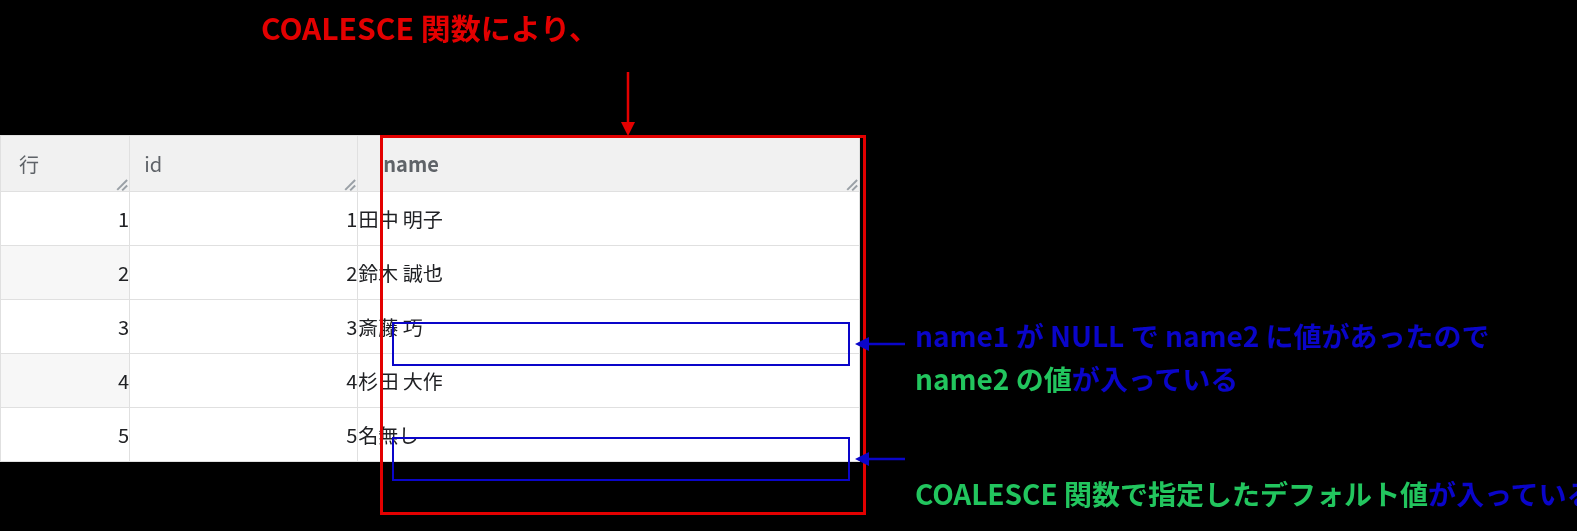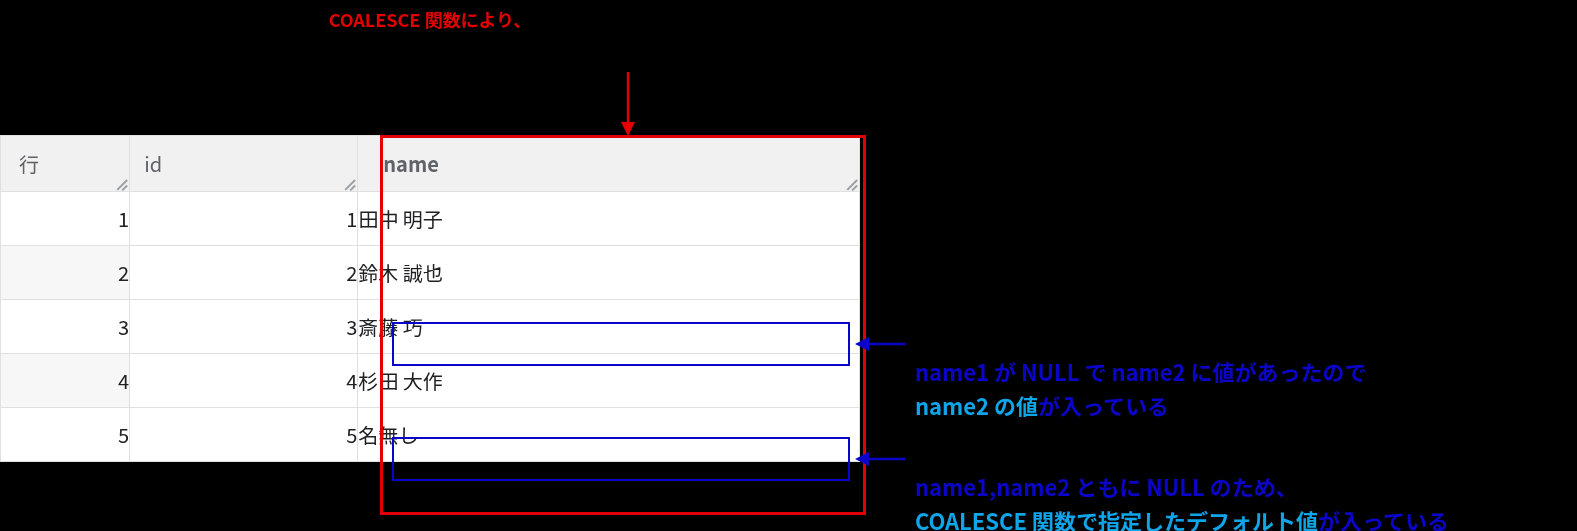--- a/index.html
+++ b/index.html
@@ -15,21 +15,21 @@
   }
 
   
   .top-annotation {
     position: absolute;
     top: 6px;
     left: 0;
     width: 860px;
     text-align: center;
     font-weight: 700;
-    font-size: 18px;
+    font-size: 30px;
     line-height: 1.45;
     color: #e30000;
   }
   .top-arrow {
     position: absolute;
     left: 618px;
     top: 72px;
   }
   .top-arrow line { stroke: #e30000; stroke-width: 2.5; }
   .top-arrow polygon { fill: #e30000; }
@@ -127,28 +127,27 @@
   .hl-5 { left: 392px; top: 437px; width: 454px; height: 40px; }
 
   
   .arrow-right { position: absolute; }
   .arrow-right line { stroke: #0a05c9; stroke-width: 2.5; }
   .arrow-right polygon { fill: #0a05c9; }
 
   
   .note {
     position: absolute;
-    font-size: 22px;
+    font-size: 28px;
     font-weight: 700;
     line-height: 1.55;
     white-space: nowrap;
-    margin-top: 40px;
   }
   .blue { color: #0a05c9; }
-  .red  { color: #0ea5e9; }
+  .red  { color: #22c55e; }
 </style>
 </head>
 <body>
 
 <div class="top-annotation">
   <span>COALESCE 関数により、</span><br>
 </div>
 <svg class="top-arrow" width="20" height="66">
   <line x1="10" y1="0" x2="10" y2="54"></line>
   <polygon points="10,64 3,50 17,50"></polygon>
@@ -214,15 +213,15 @@
 <div class="note" style="left:915px; top:314px;">
   <span class="blue">name1 が NULL で name2 に値があったので</span><br>
   <span class="red">name2 の値</span><span class="blue">が入っている</span>
 </div>
 
 <svg class="arrow-right" style="left:855px; top:449px;" width="52" height="20">
   <line x1="50" y1="10" x2="12" y2="10"></line>
   <polygon points="0,10 14,3 14,17"></polygon>
 </svg>
 <div class="note" style="left:915px; top:429px;">
-  <span class="blue">name1,name2 ともに NULL のため、</span><br>
+  <br>
   <span class="red">COALESCE 関数で指定したデフォルト値</span><span class="blue">が入っている</span>
 </div>
 
 </body></html>

